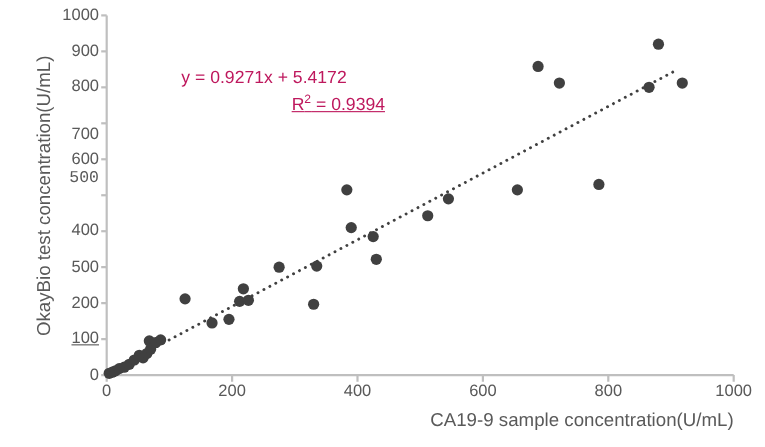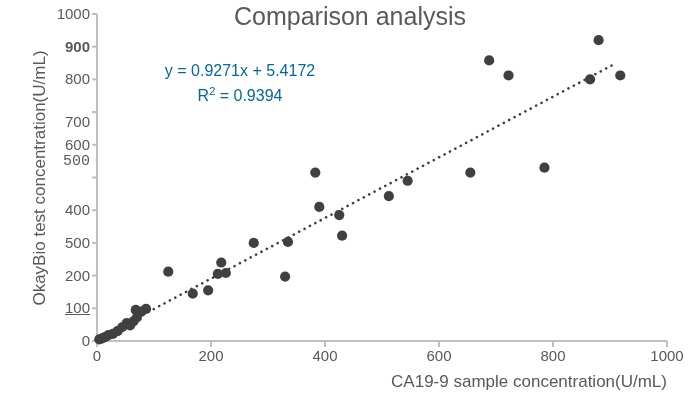--- a/index.html
+++ b/index.html
@@ -31,26 +31,26 @@
     font-family: "Liberation Sans", sans-serif;
     letter-spacing: 0px;
     white-space: nowrap;
   }
   .eq-block {
     position: absolute;
     left: 130px;
     top: 60px;
     width: 220px;
     text-align: center;
-    color: #0369a1;
+    color: #be185d;
     font-size: 16px;
     line-height: 21px;
     white-space: nowrap;
   }
-  .eq-line2 { text-align: center; }
+  .eq-line2 { text-align: right; text-decoration: underline; }
   .eq-line2 sup { font-size: 11px; }
 
   .y-axis-title {
     position: absolute;
     left: -130px;
     top: 168px;
     width: 340px;
     text-align: center;
     transform: rotate(-90deg);
     transform-origin: center center;
@@ -99,41 +99,40 @@
     left: 0; top: 0;
     width: 695px;
     height: 406px;
   }
 </style>
 </head>
 <body>
 
 <div id="chart-root">
 
-  <div class="chart-title">Comparison analysis</div>
 
   <div class="eq-block">
     <div>y = 0.9271x + 5.4172</div>
     <div class="eq-line2"><span>R</span><sup>2</sup><span> = 0.9394</span></div>
   </div>
 
   <div class="y-axis-title">OkayBio test concentration(U/mL)</div>
   <div class="x-axis-title">CA19-9 sample concentration(U/mL)</div>
 
   <div class="ytick-wrap" id="ytick-wrap">
       <div class="ytick-label" style="top: 333px;">0</div>
       <div class="ytick-label" style="top: 300.3px; text-decoration: underline;">100</div>
       <div class="ytick-label" style="top: 267.6px;">200</div>
       <div class="ytick-label" style="top: 234.9px;">500</div>
       <div class="ytick-label" style="top: 202.2px;">400</div>
       <div class="ytick-label" style="top: 154px; font-family: Liberation Mono, monospace;">500</div>
       <div class="ytick-label" style="top: 136.8px;">600</div>
       <div class="ytick-label" style="top: 104.1px; margin-top: 10px;">700</div>
       <div class="ytick-label" style="top: 71.4px;">800</div>
-      <div class="ytick-label" style="top: 38.7px; font-weight: bold;">900</div>
+      <div class="ytick-label" style="top: 38.7px;">900</div>
       <div class="ytick-label" style="top: 6px;">1000</div>
     </div>
   <div id="xtick-wrap">
       <div class="xtick-label" style="left: 97px;">0</div>
       <div class="xtick-label" style="left: 211px;">200</div>
       <div class="xtick-label" style="left: 325px;">400</div>
       <div class="xtick-label" style="left: 439px;">600</div>
       <div class="xtick-label" style="left: 553px;">800</div>
       <div class="xtick-label" style="left: 667px;">1000</div>
     </div>

